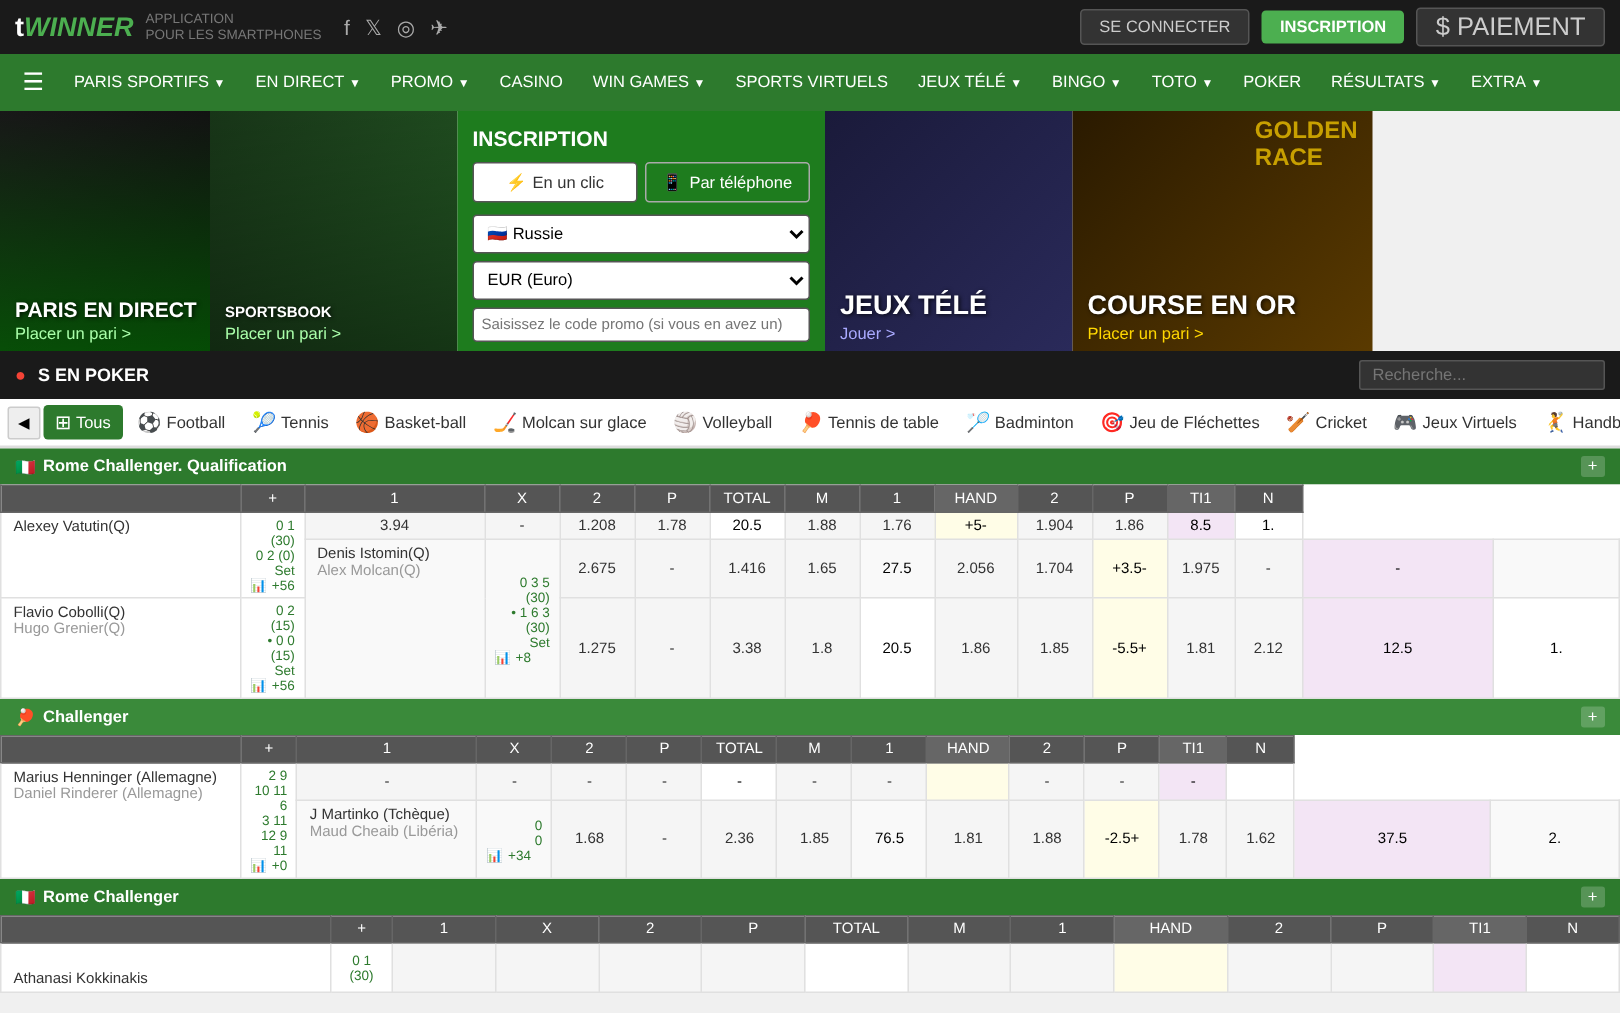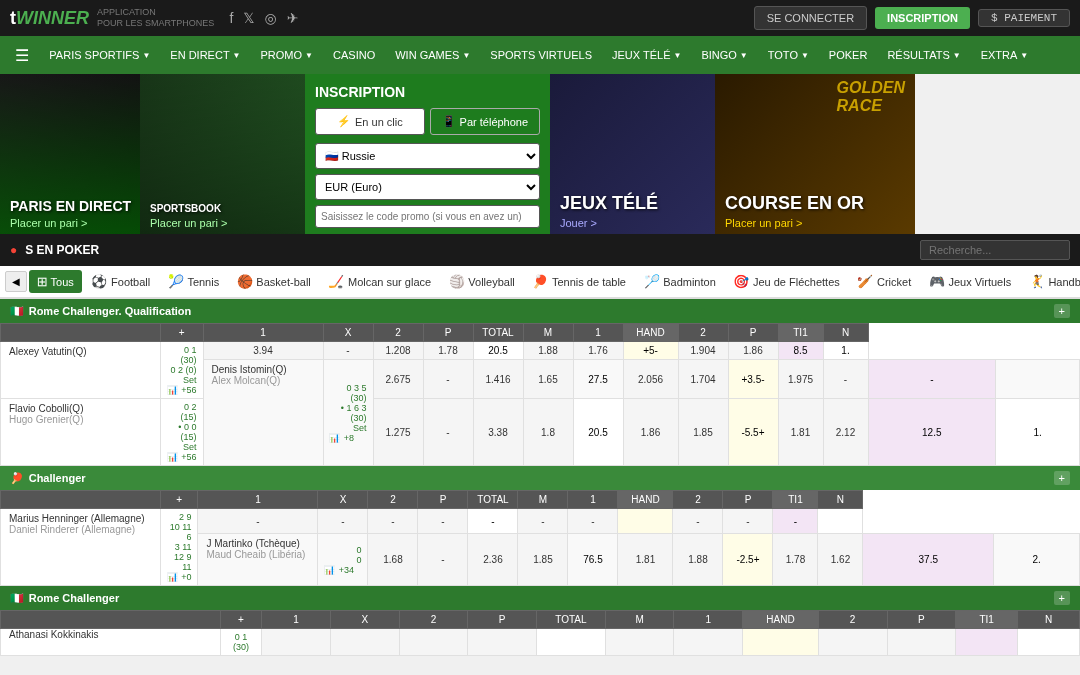--- a/index.html
+++ b/index.html
@@ -8,21 +8,21 @@
     
     .top-bar { background: #1a1a1a; display: flex; align-items: center; justify-content: space-between; padding: 0 10px; height: 36px; }
     .logo { color: #fff; font-weight: bold; font-size: 18px; display: flex; align-items: center; }
     .logo span.tw { color: #4CAF50; font-style: italic; }
     .logo-icons { display: flex; gap: 10px; margin-left: 15px; align-items: center; }
     .logo-icons span { color: #aaa; font-size: 14px; cursor: pointer; }
     .app-label { color: #aaa; font-size: 9px; margin-left: 8px; }
     .top-right { display: flex; gap: 8px; align-items: center; }
     .btn-connect { background: #333; color: #ccc; border: 1px solid #555; padding: 5px 12px; cursor: pointer; font-size: 11px; border-radius: 3px; }
     .btn-inscription { background: #4CAF50; color: #fff; border: none; padding: 5px 12px; cursor: pointer; font-size: 11px; border-radius: 3px; font-weight: bold; }
-    .btn-paiement { background: #333; color: #ccc; border: 1px solid #555; padding: 2px 12px; cursor: pointer; font-size: 11px; border-radius: 3px; font-family: Liberation Mono, monospace; }
+    .btn-paiement { background: #333; color: #ccc; border: 1px solid #555; padding: 2px 12px; cursor: pointer; font-size: 17px; border-radius: 3px; }
 
     
     .main-nav { background: #2d7a2d; display: flex; align-items: center; height: 38px; padding: 0 5px; }
     .nav-item { color: #fff; padding: 0 10px; font-size: 11px; cursor: pointer; height: 38px; display: flex; align-items: center; white-space: nowrap; }
     .nav-item .arrow { font-size: 8px; margin-left: 3px; }
     .hamburger { color: #fff; padding: 0 10px; font-size: 16px; cursor: pointer; }
 
     
     .hero { display: flex; height: 160px; overflow: hidden; }
     .hero-panel { flex: 1; position: relative; overflow: hidden; }
@@ -39,21 +39,21 @@
     .form-title { color: #fff; font-size: 14px; font-weight: bold; margin-bottom: 8px; }
     .form-tabs { display: flex; gap: 5px; margin-bottom: 8px; }
     .form-tab { flex: 1; padding: 6px; border: 1px solid #555; border-radius: 3px; background: #2d8a2d; color: #fff; font-size: 11px; cursor: pointer; text-align: center; display: flex; align-items: center; justify-content: center; gap: 4px; }
     .form-tab.active { background: #fff; color: #333; }
     .form-select { width: 100%; padding: 5px; margin-bottom: 5px; border: 1px solid #555; border-radius: 3px; background: #fff; font-size: 11px; }
     .form-input { width: 100%; padding: 5px; margin-bottom: 5px; border: 1px solid #555; border-radius: 3px; font-size: 10px; }
     .form-note { color: #ccc; font-size: 9px; }
 
     
     .section-header { background: #1a1a1a; color: #fff; padding: 6px 10px; font-size: 12px; font-weight: bold; display: flex; align-items: center; justify-content: space-between; }
-    .search-box { background: #333; border: 1px solid #555; color: #fff; padding: 3px 8px; font-size: 11px; border-radius: 2px; width: 150px; }
+    .search-box { background: #333; border: 1px solid #555; color: #fff; padding: 3px 8px; font-size: 11px; border-radius: 2px; width: 164px; }
 
     
     .sport-tabs { background: #fff; display: flex; align-items: center; padding: 4px 5px; border-bottom: 2px solid #ddd; overflow-x: hidden; gap: 2px; }
     .sport-tab { display: flex; align-items: center; gap: 3px; padding: 4px 8px; font-size: 11px; cursor: pointer; white-space: nowrap; border-radius: 3px; color: #333; }
     .sport-tab.active { background: #2d7a2d; color: #fff; }
     .sport-tab .icon { font-size: 13px; }
     .nav-arrow { background: #eee; border: 1px solid #ccc; padding: 4px 6px; cursor: pointer; font-size: 10px; border-radius: 2px; }
 
     
     .match-table { width: 100%; border-collapse: collapse; background: #fff; }
@@ -145,21 +145,21 @@
     <div class="form-note">Ce site est protégé par reCAPTCHA : <span style="color:#aaffaa; cursor:pointer;">Politique de</span></div>
   </div>
 
 
   <div class="hero-panel jeux-panel" style="flex:0 0 165px; background:linear-gradient(135deg,#1a1a3a,#2a2a5a); position:relative;">
     <div class="panel-label">JEUX TÉLÉ</div>
     <div class="panel-sub" style="color:#aaaaff;">Jouer &gt;</div>
   </div>
 
   <div class="hero-panel gold-panel" style="flex:0 0 200px; background:linear-gradient(135deg,#2a1a00,#5a3a00); position:relative;">
-    <div style="position:absolute;top:5px;right:10px;color:#c8a000;font-size:16px;font-weight:bold;font-style:italic;">GOLDEN<br>RACE</div>
+    <div style="position:absolute;top:5px;right:10px;color:#c8a000;font-size:16px;font-weight:bold;">GOLDEN<br>RACE</div>
     <div class="panel-label">COURSE EN OR</div>
     <div class="panel-sub" style="color:#ffd700;">Placer un pari &gt;</div>
   </div>
 </div>
 
 <div class="section-header">
   <div style="display:flex; align-items:center; gap:8px;">
     <span style="color:#f44336;">●</span>
     <span>S EN POKER</span>
   </div>
@@ -484,21 +484,21 @@
         <th>1</th>
         <th style="background:#666;">HAND</th>
         <th>2</th>
         <th>P</th>
         <th style="background:#666;">TI1</th>
         <th>N</th>
       </tr>
     </thead>
     <tbody>
       <tr class="match-row">
-        <td class="col-name" style="vertical-align:top; padding-top:0;">
+        <td class="col-name" style="vertical-align:top; padding-top:18px;">
           <span>Athanasi Kokkinakis</span>
         </td>
         <td style="font-size:9px; color:#2d7a2d;">
           <div>0 1 (30)</div>
         </td>
         <td class="col-odd"></td>
         <td class="col-odd"></td>
         <td class="col-odd"></td>
         <td class="col-odd"></td>
         <td></td>

